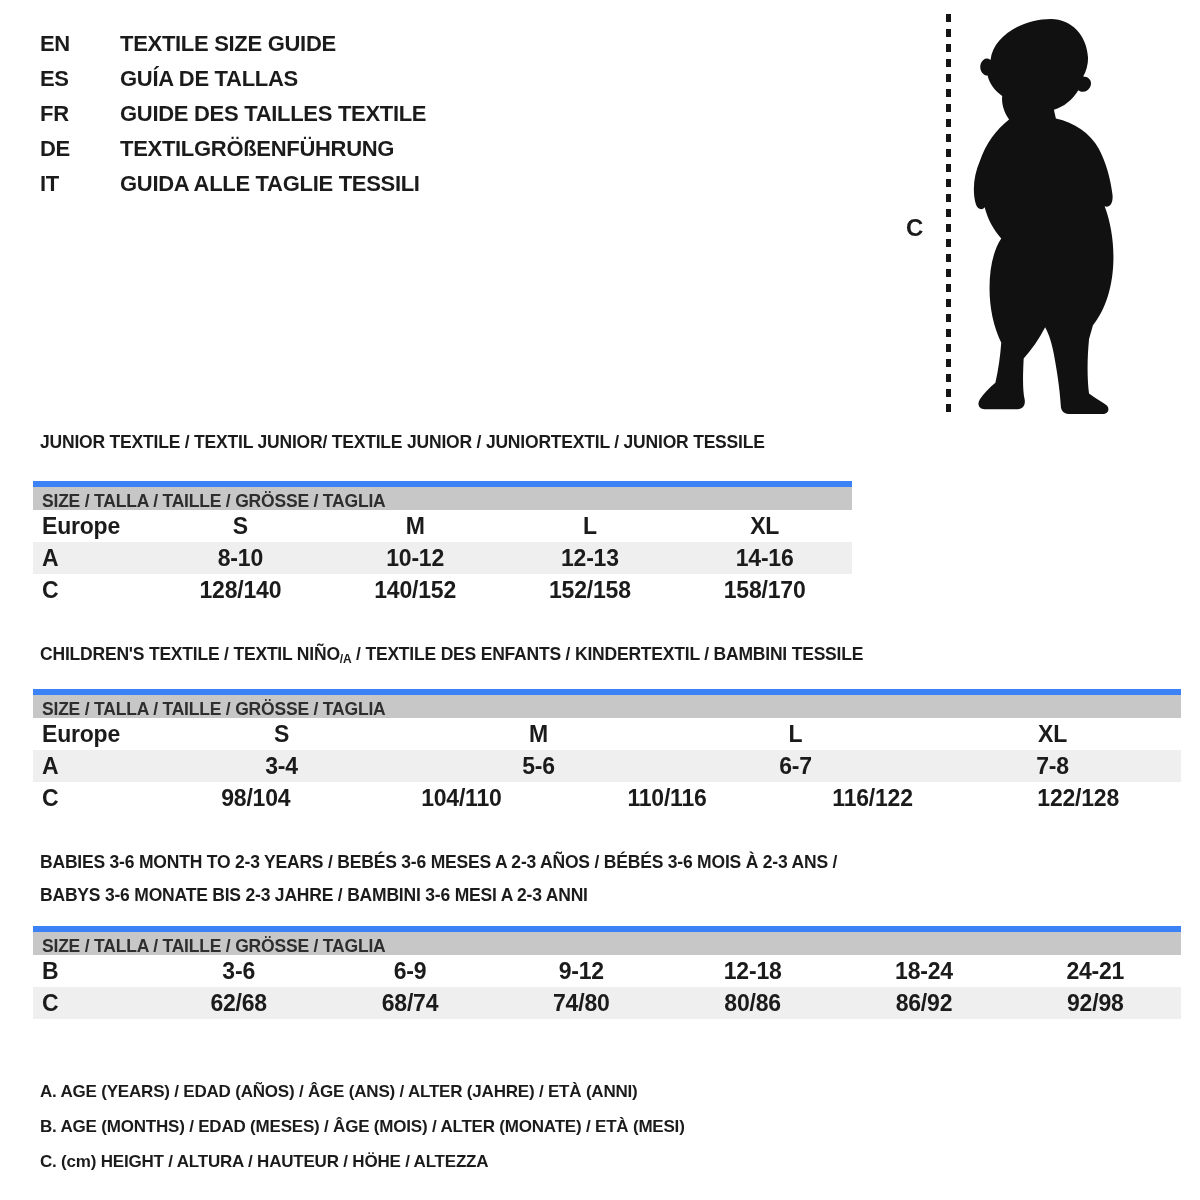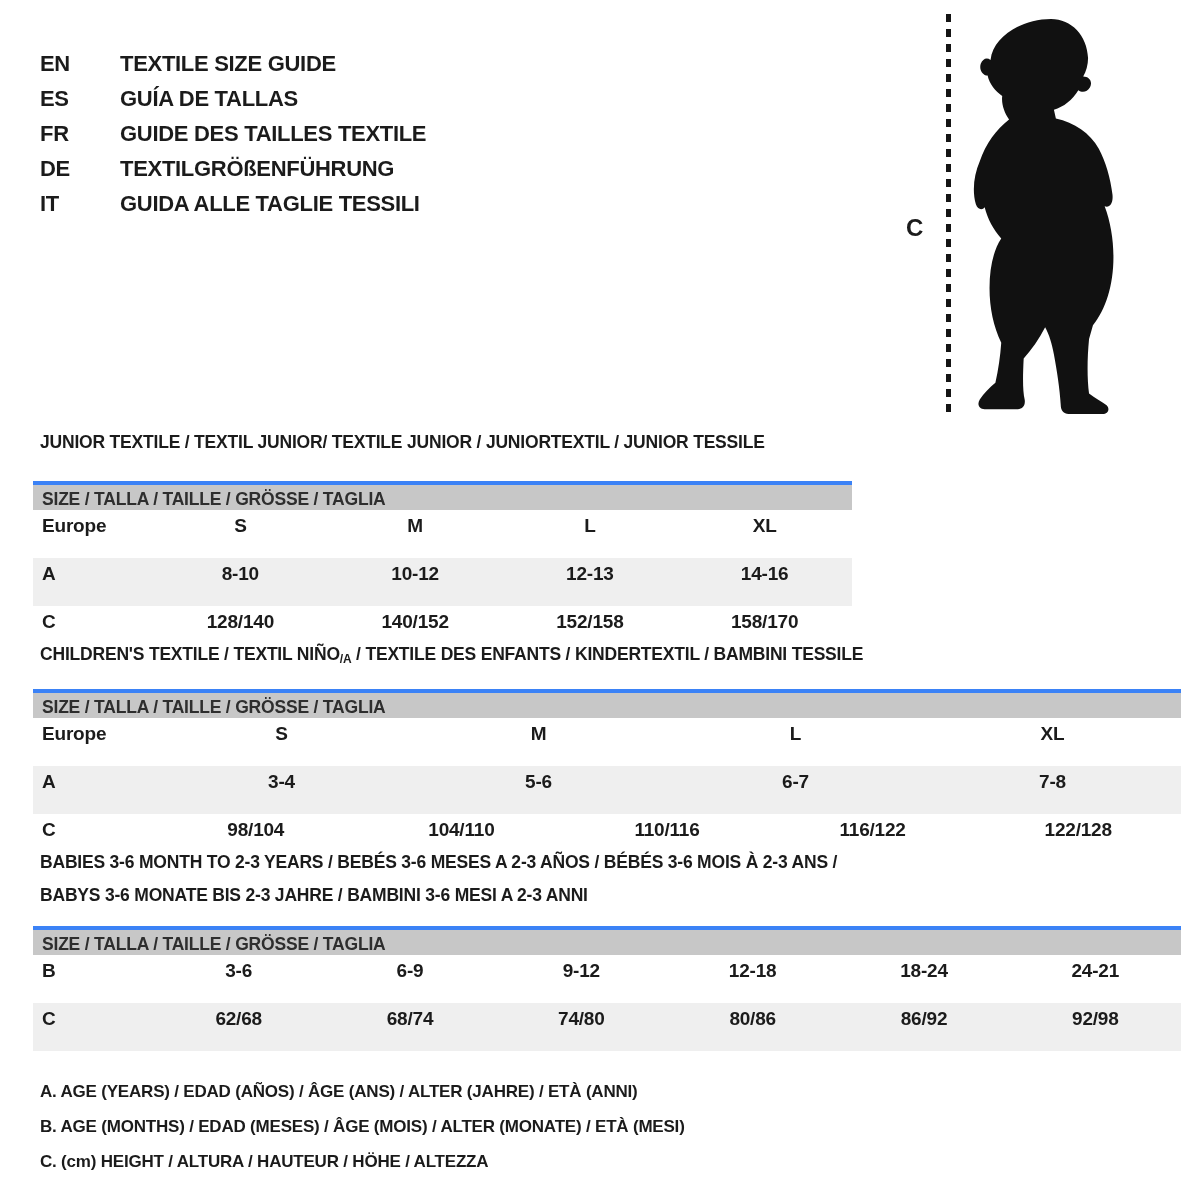--- a/index.html
+++ b/index.html
@@ -8,21 +8,21 @@
     background:#ffffff;
     font-family:"Liberation Sans", sans-serif;
     font-weight:bold;
     color:#1b1b1b;
     position:relative;
     overflow:hidden;
   }
   .abs { position:absolute; }
 
   
-  .lang-list { left:40px; top:46px; font-size:22px; line-height:35px; letter-spacing:-0.3px; }
+  .lang-list { left:40px; top:26px; font-size:22px; line-height:35px; letter-spacing:-0.3px; }
   .lang-row { display:flex; }
   .lang-code { width:80px; }
 
   
   .measure-line {
     left:946px; top:14px; width:5px; height:404px;
     background:repeating-linear-gradient(to bottom, #141414 0 8px, transparent 8px 15px);
   }
   .measure-label { left:906px; top:214px; font-size:24px; }
   .silhouette { left:958px; top:16px; }
@@ -35,26 +35,26 @@
   .sub-small { font-size:12px; position:relative; top:3px; }
 
   
   .size-table { left:33px; }
   .table-junior   { top:481px; width:819px; }
   .table-children { top:689px; width:1148px; }
   .table-babies   { top:926px; width:1148px; }
   .size-bar {
     height:29px; line-height:29px;
     background:#c7c7c7;
-    border-top:4px solid #3b82f6;
+    border-top:6px solid #3b82f6;
     padding-left:9px;
     font-size:17.5px; color:#2e2e2e; letter-spacing:-0.2px;
     box-sizing:border-box;
   }
-  .trow { display:flex; height:48px; line-height:32px; font-size:19px; letter-spacing:-0.2px; }
+  .trow { display:flex; height:32px; line-height:32px; font-size:23px; letter-spacing:-0.2px; }
   .trow.shaded { background:#efefef; }
   .tlabel { width:120px; padding-left:9px; box-sizing:border-box; }
   .tcell { flex:1; text-align:center; }
 
   
   .footnotes { left:40px; top:1074px; font-size:17px; line-height:35px; letter-spacing:-0.2px; }
 </style>
 </head>
 <body>
 

